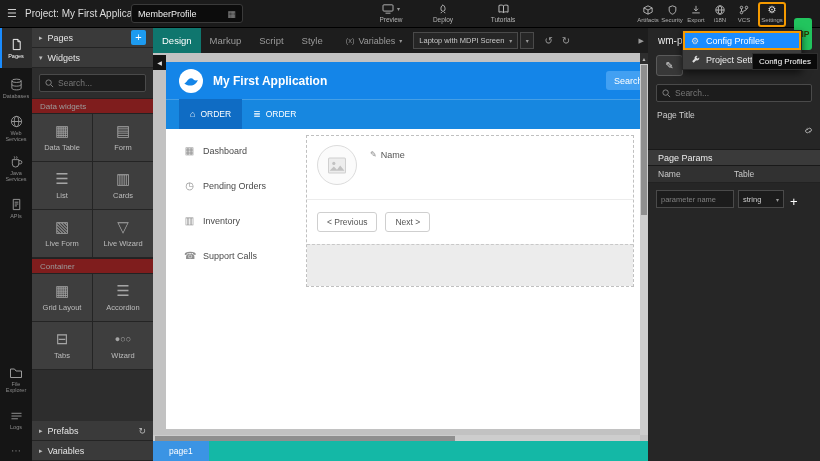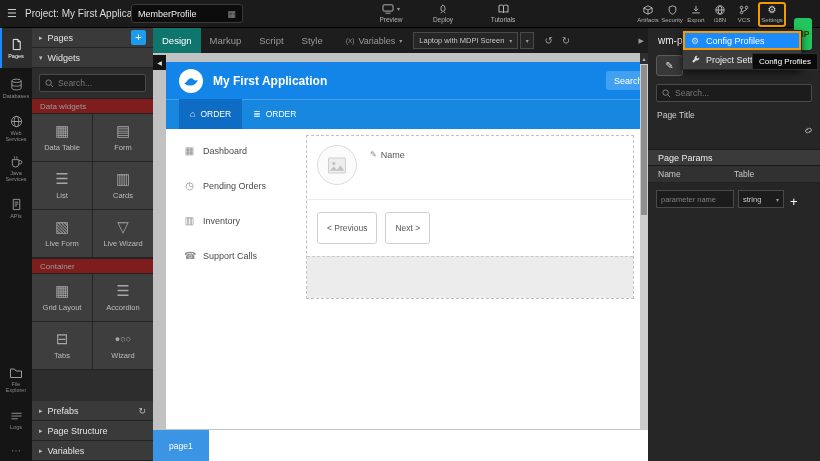--- a/index.html
+++ b/index.html
@@ -63,21 +63,21 @@
 .mini-dd{margin-left:2px;height:17px;width:14px;border:1px solid #4a4a4a;background:#262626;display:flex;align-items:center;justify-content:center;color:#999;font-size:6px}
 .hist{margin-left:10px;display:flex;gap:9px;color:#9a9a9a;font-size:10px}
 .ct-right{margin-left:auto;margin-right:4px;color:#9a9a9a;font-size:7px;display:flex;gap:8px}
 .cbody{position:absolute;top:25px;left:0;right:0;bottom:0}
 .collapse-left{position:absolute;left:0;top:2px;width:13px;height:15px;background:#141414;color:#ddd;font-size:6px;display:flex;align-items:center;justify-content:center}
 .vscroll{position:absolute;right:0;top:0;width:8px;bottom:26px;background:#cdcdcd}
 .vscroll .arrow{height:11px;background:#2e2e2e;color:#bbb;font-size:5px;display:flex;align-items:center;justify-content:center}
 .vscroll .thumb{position:absolute;top:12px;left:1px;right:1px;height:150px;background:#8f8f8f}
 .hscroll{position:absolute;left:0;right:8px;bottom:15px;height:11px;background:#cdcdcd}
 .hscroll .thumb{position:absolute;left:2px;top:1px;bottom:1px;width:300px;background:#8f8f8f}
-.pagebar{position:absolute;left:0;right:0;bottom:0;height:31px;background:#ffffff;display:flex}
+.pagebar{position:absolute;left:0;right:0;bottom:0;height:20px;background:#14b8a6;display:flex}
 .pagetab{background:#3b94e4;color:#fff;font-size:8.5px;display:flex;align-items:center;padding:0 16px}
 
 
 .page{position:absolute;left:13px;top:9px;right:8px;bottom:32px;background:#fff;overflow:hidden;display:flex;flex-direction:column}
 .app-header{height:37px;flex:0 0 37px;background:#1485e8;display:flex;align-items:center;padding:0 13px;position:relative}
 .logo{width:24px;height:24px;border-radius:50%;background:#fff;display:flex;align-items:center;justify-content:center;overflow:hidden}
 .app-title{color:#fff;font-size:12px;font-weight:bold;margin-left:10px;white-space:nowrap}
 .search-btn{position:absolute;right:0;top:9px;height:19px;background:#42a0f2;color:#fff;font-size:9px;display:flex;align-items:center;padding:0 8px;border-radius:3px 0 0 3px;max-width:34px;overflow:hidden;white-space:nowrap}
 .app-nav{height:30px;flex:0 0 30px;background:#1787e0;display:flex;align-items:stretch;padding-left:13px;box-shadow:inset 0 1px 0 rgba(255,255,255,.2)}
 .nav-item{display:flex;align-items:center;gap:5px;color:#fff;font-size:8.5px;padding:0 11px}
@@ -89,21 +89,21 @@
 .sn-item .g{color:#909090;font-size:10px;width:11px;text-align:center}
 .sn-item .t{color:#4a4a4a;font-size:9px;white-space:nowrap}
 .content{flex:1;padding:6px 6px 0 12px}
 .dashed{border:1px dashed #c0c0c0}
 .list-row{min-height:64px;border-bottom:1px solid #ececec;display:flex;padding:9px 10px;gap:13px;background:#fff}
 .avatar-ph{width:40px;height:40px;border-radius:50%;border:1px solid #dcdcdc;background:#fbfbfb;display:flex;align-items:center;justify-content:center;overflow:hidden}
 .name-line{display:flex;gap:4px;align-items:flex-start;padding-top:5px}
 .name-line .p{color:#8a8a8a;font-size:8px}
 .name-line .t{color:#555;font-size:9px}
 .pager{padding:12px 10px;display:flex;gap:8px;background:#fff}
-.pg-btn{border:1px solid #cfcfcf;border-radius:3px;background:#fff;color:#555;font-size:8.5px;padding:10px 9px;white-space:nowrap}
+.pg-btn{border:1px solid #cfcfcf;border-radius:3px;background:#fff;color:#555;font-size:8.5px;padding:4px 9px;white-space:nowrap}
 .empty-strip{height:42px;background:#ececec;border-top:1px dashed #c8c8c8}
 
 
 .rightpanel{position:absolute;right:0;top:28px;bottom:0;width:172px;background:#262626;z-index:20}
 .breadcrumb{position:absolute;left:10px;top:7px;color:#ededed;font-size:10px}
 .edit-btn{position:absolute;left:8px;top:27px;width:27px;height:21px;background:#383838;border:1px solid #5a5a5a;border-radius:3px;color:#ddd;font-size:10px;display:flex;align-items:center;justify-content:center}
 .rp-search{position:absolute;left:8px;right:8px;top:56px;height:18px;background:#1c1c1c;border:1px solid #4a4a4a;border-radius:2px;display:flex;align-items:center;padding:0 5px;gap:4px}
 .pt-label{position:absolute;left:9px;top:82px;color:#cfcfcf;font-size:8.5px}
 .pt-input{position:absolute;left:8px;top:95px;width:134px;height:18px;background:#1c1c1c;border:1px solid #4a4a4a;color:#ddd;font-size:8.5px;padding:0 5px}
 .link-btn{position:absolute;right:6px;top:97px}
@@ -360,24 +360,20 @@
       <div class="wtile">
           <span class="wglyph" style="font-size:9px">●○○</span>
           <span class="wlabel">Wizard</span>
         </div>
     </div>
     <div class="lp-spacer"></div>
     <div class="sec-head">
       <span class="tri">▸</span>
       <span>Prefabs</span>
       <span class="refresh">↻</span>
-    </div>
-    <div class="sec-head">
-      <span class="tri">▸</span>
-      <span>Page Structure</span>
     </div>
     <div class="sec-head">
       <span class="tri">▸</span>
       <span>Variables</span>
     </div>
   </aside>
 
   <main class="canvas">
     <div class="ctoolbar">
       <div class="ctab active">Design</div>

